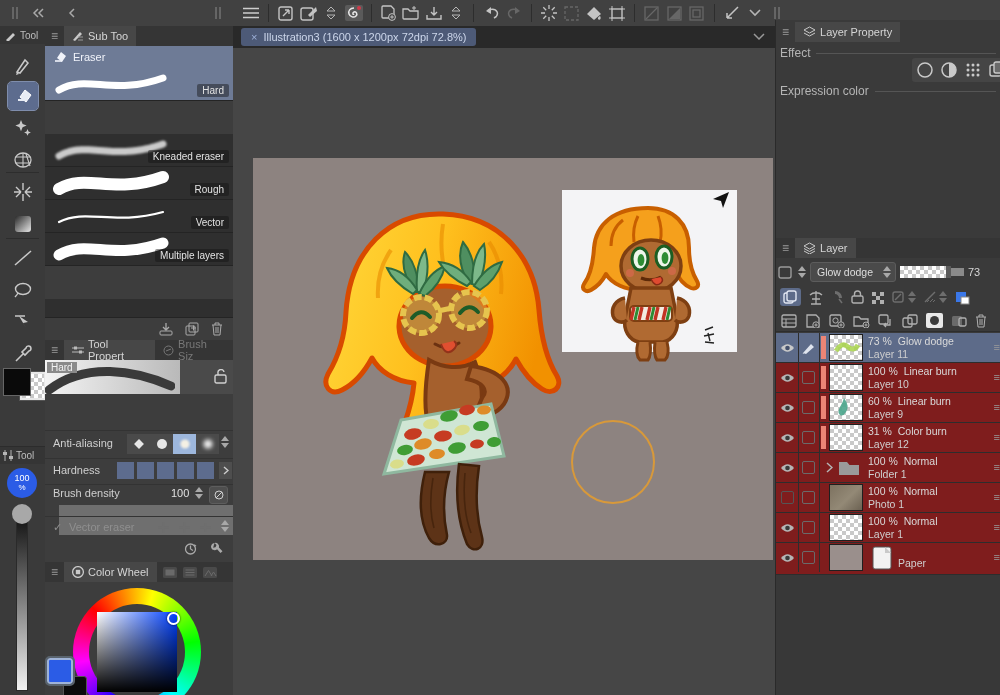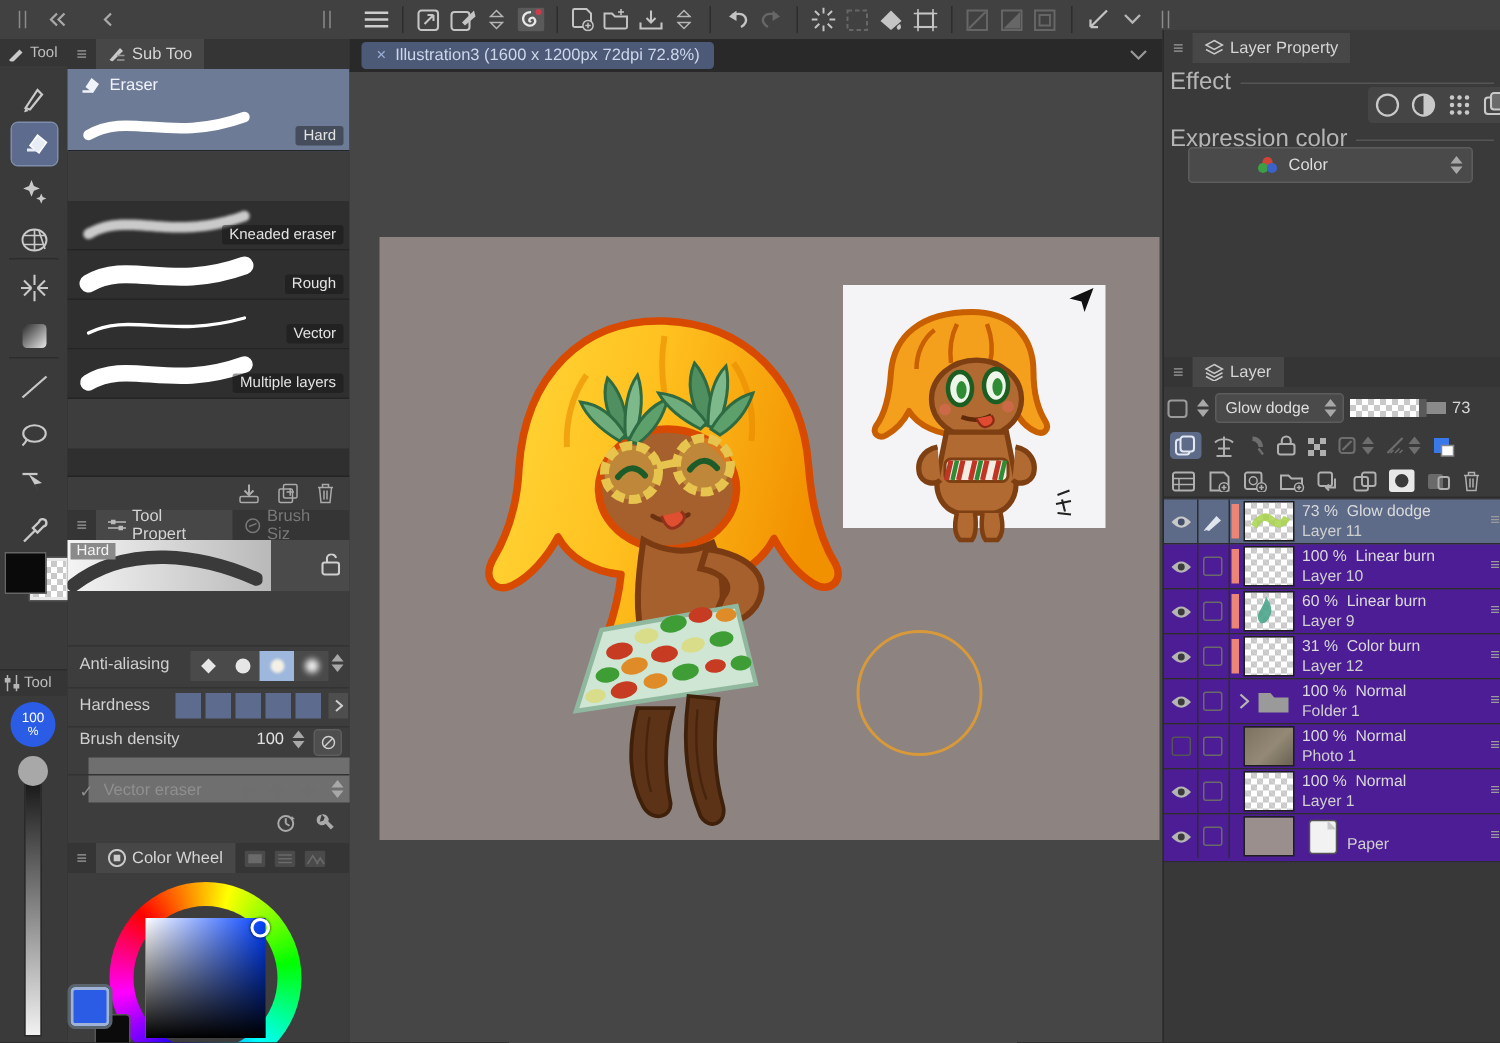--- a/index.html
+++ b/index.html
@@ -48,25 +48,25 @@
     linear-gradient(45deg,#c9c9c9 25%,transparent 25%,transparent 75%,#c9c9c9 75%),
     linear-gradient(45deg,#c9c9c9 25%,#fff 25%,#fff 75%,#c9c9c9 75%);
     background-size:8px 8px;background-position:0 0,4px 4px;}
   
   #canvasreg{left:233px;top:26px;width:542px;height:669px;background:#464646;}
   #docbar{left:0;top:0;width:542px;height:22px;background:#292929;display:flex;align-items:center;}
   #doctab{display:flex;align-items:center;gap:6px;background:#4d5a77;color:#ccd6ea;font-size:11px;
           height:18px;margin-left:8px;padding:0 10px;border-radius:3px;}
   
   #rightreg{left:775px;top:20px;width:225px;height:675px;background:#3a3a3a;border-left:1px solid #2a2a2a;}
-  .seclabel{font-size:16px;color:#b5b5b5;display:flex;align-items:center;gap:6px;}
+  .seclabel{font-size:12px;color:#b5b5b5;display:flex;align-items:center;gap:6px;}
   .seclabel::after{content:"";flex:1;height:1px;background:#555;}
   .dd{background:#4a4a4a;border:1px solid #5c5c5c;border-radius:3px;display:flex;align-items:center;
       font-size:11px;color:#dedede;box-sizing:border-box;}
-  .lrow{left:0;width:225px;height:30px;position:absolute;background:#4c1d95;border-bottom:1px solid #2d2d2d;box-sizing:border-box;}
+  .lrow{left:0;width:225px;height:30px;position:absolute;background:#7f1d1d;border-bottom:1px solid #2d2d2d;box-sizing:border-box;}
   .lrow.sel{background:#5d6b89;}
   .eyec{position:absolute;left:0;top:0;width:22px;height:29px;display:flex;align-items:center;justify-content:center;border-right:1px solid #2d2d2d;}
   .chkc{position:absolute;left:22px;top:0;width:21px;height:29px;display:flex;align-items:center;justify-content:center;border-right:1px solid #2d2d2d;}
   .chk{width:11px;height:11px;border:1px solid #6a6a6a;border-radius:2px;}
   .tag{position:absolute;left:45px;top:3px;width:5px;height:23px;background:#ec8576;}
   .lthumb{position:absolute;left:54px;top:2px;width:32px;height:25px;outline:1px solid #1f1f1f;}
   .ltext{position:absolute;left:92px;top:2px;font-size:10.5px;color:#dadada;line-height:13px;white-space:nowrap;}
   .lmenu{position:absolute;right:1px;top:8px;color:#9a9a9a;font-size:11px;}
   .l2{color:#cfcfcf;}
   
@@ -713,32 +713,20 @@
         </svg>
       <svg width="20" height="18">
           <rect x="2" y="4" width="11" height="11" rx="2" fill="none" stroke="#c9c9c9" stroke-width="1.4"></rect>
           <rect x="6" y="1" width="11" height="11" rx="2" fill="#6a6a6a" stroke="#c9c9c9" stroke-width="1.4"></rect>
         </svg>
 
     </div>
     <div class="abs seclabel" style="left:4px;top:64px;width:216px">
         <span>Expression color</span>
       </div>
-    <div class="abs dd" style="left:16px;top:78px;width:190px;height:24px">
-      <svg width="16" height="14" style="margin-left:44px">
-          <circle cx="8" cy="5" r="3.4" fill="#d04438"></circle>
-          <circle cx="5" cy="9" r="3.4" fill="#3f9d44"></circle>
-          <circle cx="11" cy="9" r="3.4" fill="#3a62c8"></circle>
-        </svg>
-      <span style="margin-left:6px">Color</span>
-      <span class="stepper" style="margin-left:auto;margin-right:6px">
-          <i class="chev up"></i>
-          <i class="chev dn"></i>
-        </span>
-    </div>
 
     <div class="abs" style="left:0;top:218px;width:225px;height:20px;display:flex;align-items:center;background:#353535">
       <span class="hamb">≡</span>
       <div class="ptab">
         <svg width="13" height="12">
             <path d="M6.5,1 12,4 6.5,7 1,4 Z" fill="none" stroke="#c9c9c9"></path>
             <path d="M1,6.5 6.5,9.5 12,6.5" fill="none" stroke="#c9c9c9"></path>
             <path d="M1,9 6.5,12 12,9" fill="none" stroke="#c9c9c9"></path>
           </svg>
         <span>Layer</span>

